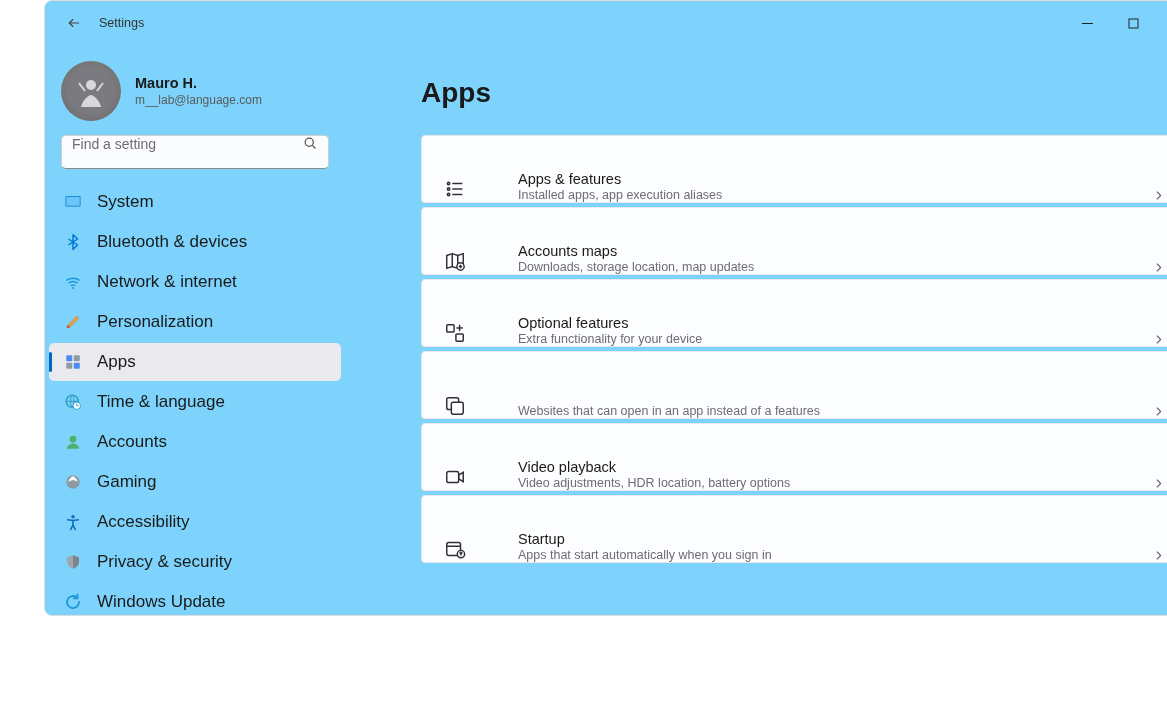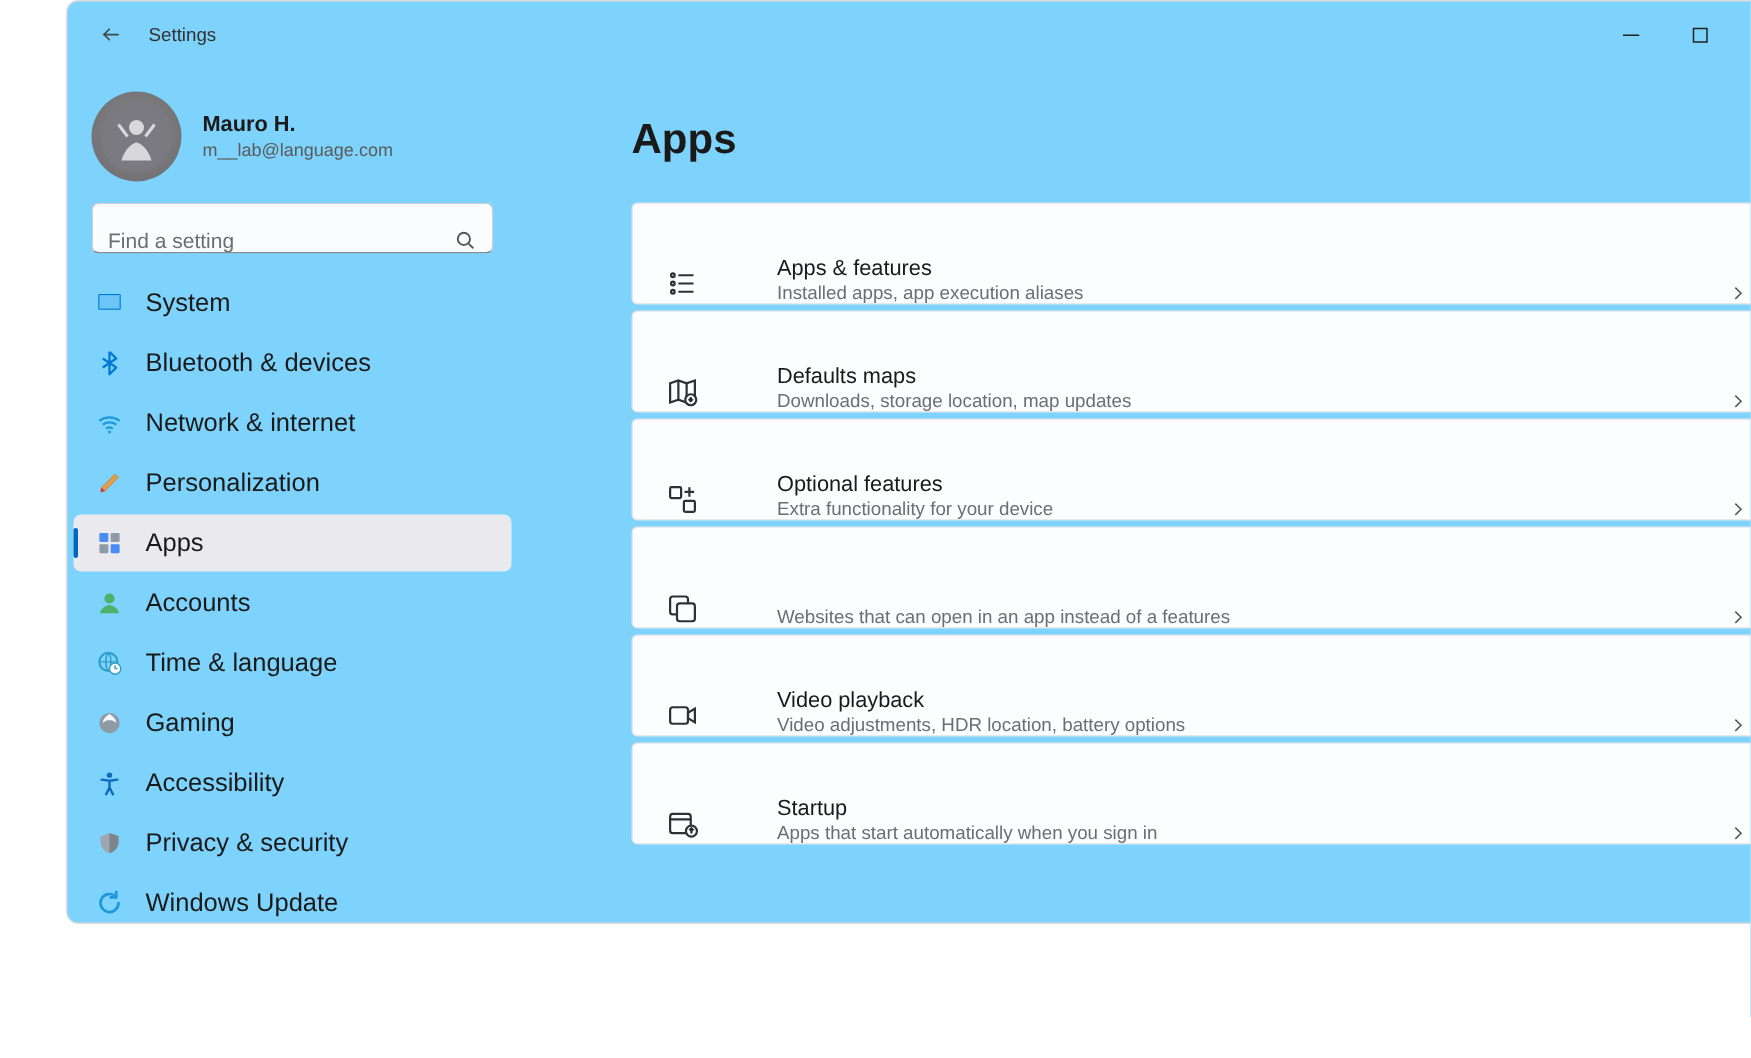--- a/index.html
+++ b/index.html
@@ -77,21 +77,21 @@
   .user-name { font-size: 14.5px; font-weight: 600; color: #1a1a1a; }
   .user-email { font-size: 12px; color: #5a5a5a; margin-top: 2px; }
 
   .search-wrap { padding: 0 16px 10px 16px; }
   .search {
     width: 100%; height: 34px;
     background: #fbfcfd;
     border: 1px solid #cfcfd3;
     border-bottom: 1.5px solid #8a8a8e;
     border-radius: 5px;
-    display: flex; align-items: flex-end;
+    display: flex; align-items: flex-start;
     padding: 0 10px;
   }
   .search input {
     flex: 1;
     border: none; outline: none; background: transparent;
     font-size: 14px; color: #333;
   }
   .search input::placeholder { color: #6d6d72; }
   .search-icon { color: #555; display:flex; }
   .search-icon svg { width: 15px; height: 15px; }
@@ -283,36 +283,36 @@
                 <rect x="13" y="3" width="8" height="8" rx="1" fill="#8e9aa5"></rect>
                 <rect x="3" y="13" width="8" height="8" rx="1" fill="#8e9aa5"></rect>
                 <rect x="13" y="13" width="8" height="8" rx="1" fill="#4b8bf5"></rect>
               </svg>
           </span>
           <span>Apps</span>
         </div>
         <div class="nav-item">
           <span class="nav-icon">
             <svg viewBox="0 0 24 24">
-                <circle cx="12" cy="8" r="4.5" fill="#4fb06a"></circle>
-                <path d="M3.5 21c1-5 6-7 8.5-7s7.5 2 8.5 7" fill="#4fb06a"></path>
-              </svg>
-          </span>
-          <span>Accounts</span>
-        </div>
-        <div class="nav-item">
-          <span class="nav-icon">
-            <svg viewBox="0 0 24 24">
                 <circle cx="11" cy="11" r="8" fill="none" stroke="#2f9fc7" stroke-width="2"></circle>
                 <path d="M3 11h16M11 3c3 3 3 13 0 16M11 3c-3 3-3 13 0 16" fill="none" stroke="#2f9fc7" stroke-width="1.3"></path>
                 <circle cx="17" cy="17" r="5" fill="#fff" stroke="#2f9fc7" stroke-width="1.3"></circle>
                 <path d="M17 14v3h2.2" stroke="#2f9fc7" stroke-width="1.3" fill="none"></path>
               </svg>
           </span>
           <span>Time &amp; language</span>
+        </div>
+        <div class="nav-item">
+          <span class="nav-icon">
+            <svg viewBox="0 0 24 24">
+                <circle cx="12" cy="8" r="4.5" fill="#4fb06a"></circle>
+                <path d="M3.5 21c1-5 6-7 8.5-7s7.5 2 8.5 7" fill="#4fb06a"></path>
+              </svg>
+          </span>
+          <span>Accounts</span>
         </div>
         <div class="nav-item">
           <span class="nav-icon">
             <svg viewBox="0 0 24 24">
                 <circle cx="12" cy="12" r="9" fill="#8e9aa5"></circle>
                 <path d="M12 4c-3.5 2-6 5-6 8 2-2 4-2.5 6-2.5s4 .5 6 2.5c0-3-2.5-6-6-8z" fill="#f4f6f8"></path>
               </svg>
           </span>
           <span>Gaming</span>
         </div>
@@ -377,21 +377,21 @@
         <div class="card">
           <span class="card-icon">
             <svg viewBox="0 0 24 24" fill="none" stroke="currentColor" stroke-width="1.6">
                 <path d="M3 6l6-2 6 2 6-2v14l-6 2-6-2-6 2V6z"></path>
                 <path d="M9 4v14M15 6v14"></path>
                 <circle cx="18" cy="18" r="4" fill="#fcfdfe"></circle>
                 <path d="M18 16v3M16.5 17.5l1.5 1.5 1.5-1.5"></path>
               </svg>
           </span>
           <div class="card-text">
-            <div class="card-title">Defaults maps</div>
+            <div class="card-title">Accounts maps</div>
             <div class="card-sub">Downloads, storage location, map updates</div>
           </div>
           <span class="card-chevron">
             <svg viewBox="0 0 24 24" fill="none" stroke="currentColor" stroke-width="2">
                 <polyline points="9 5 16 12 9 19"></polyline>
               </svg>
           </span>
         </div>
 
         <div class="card">

